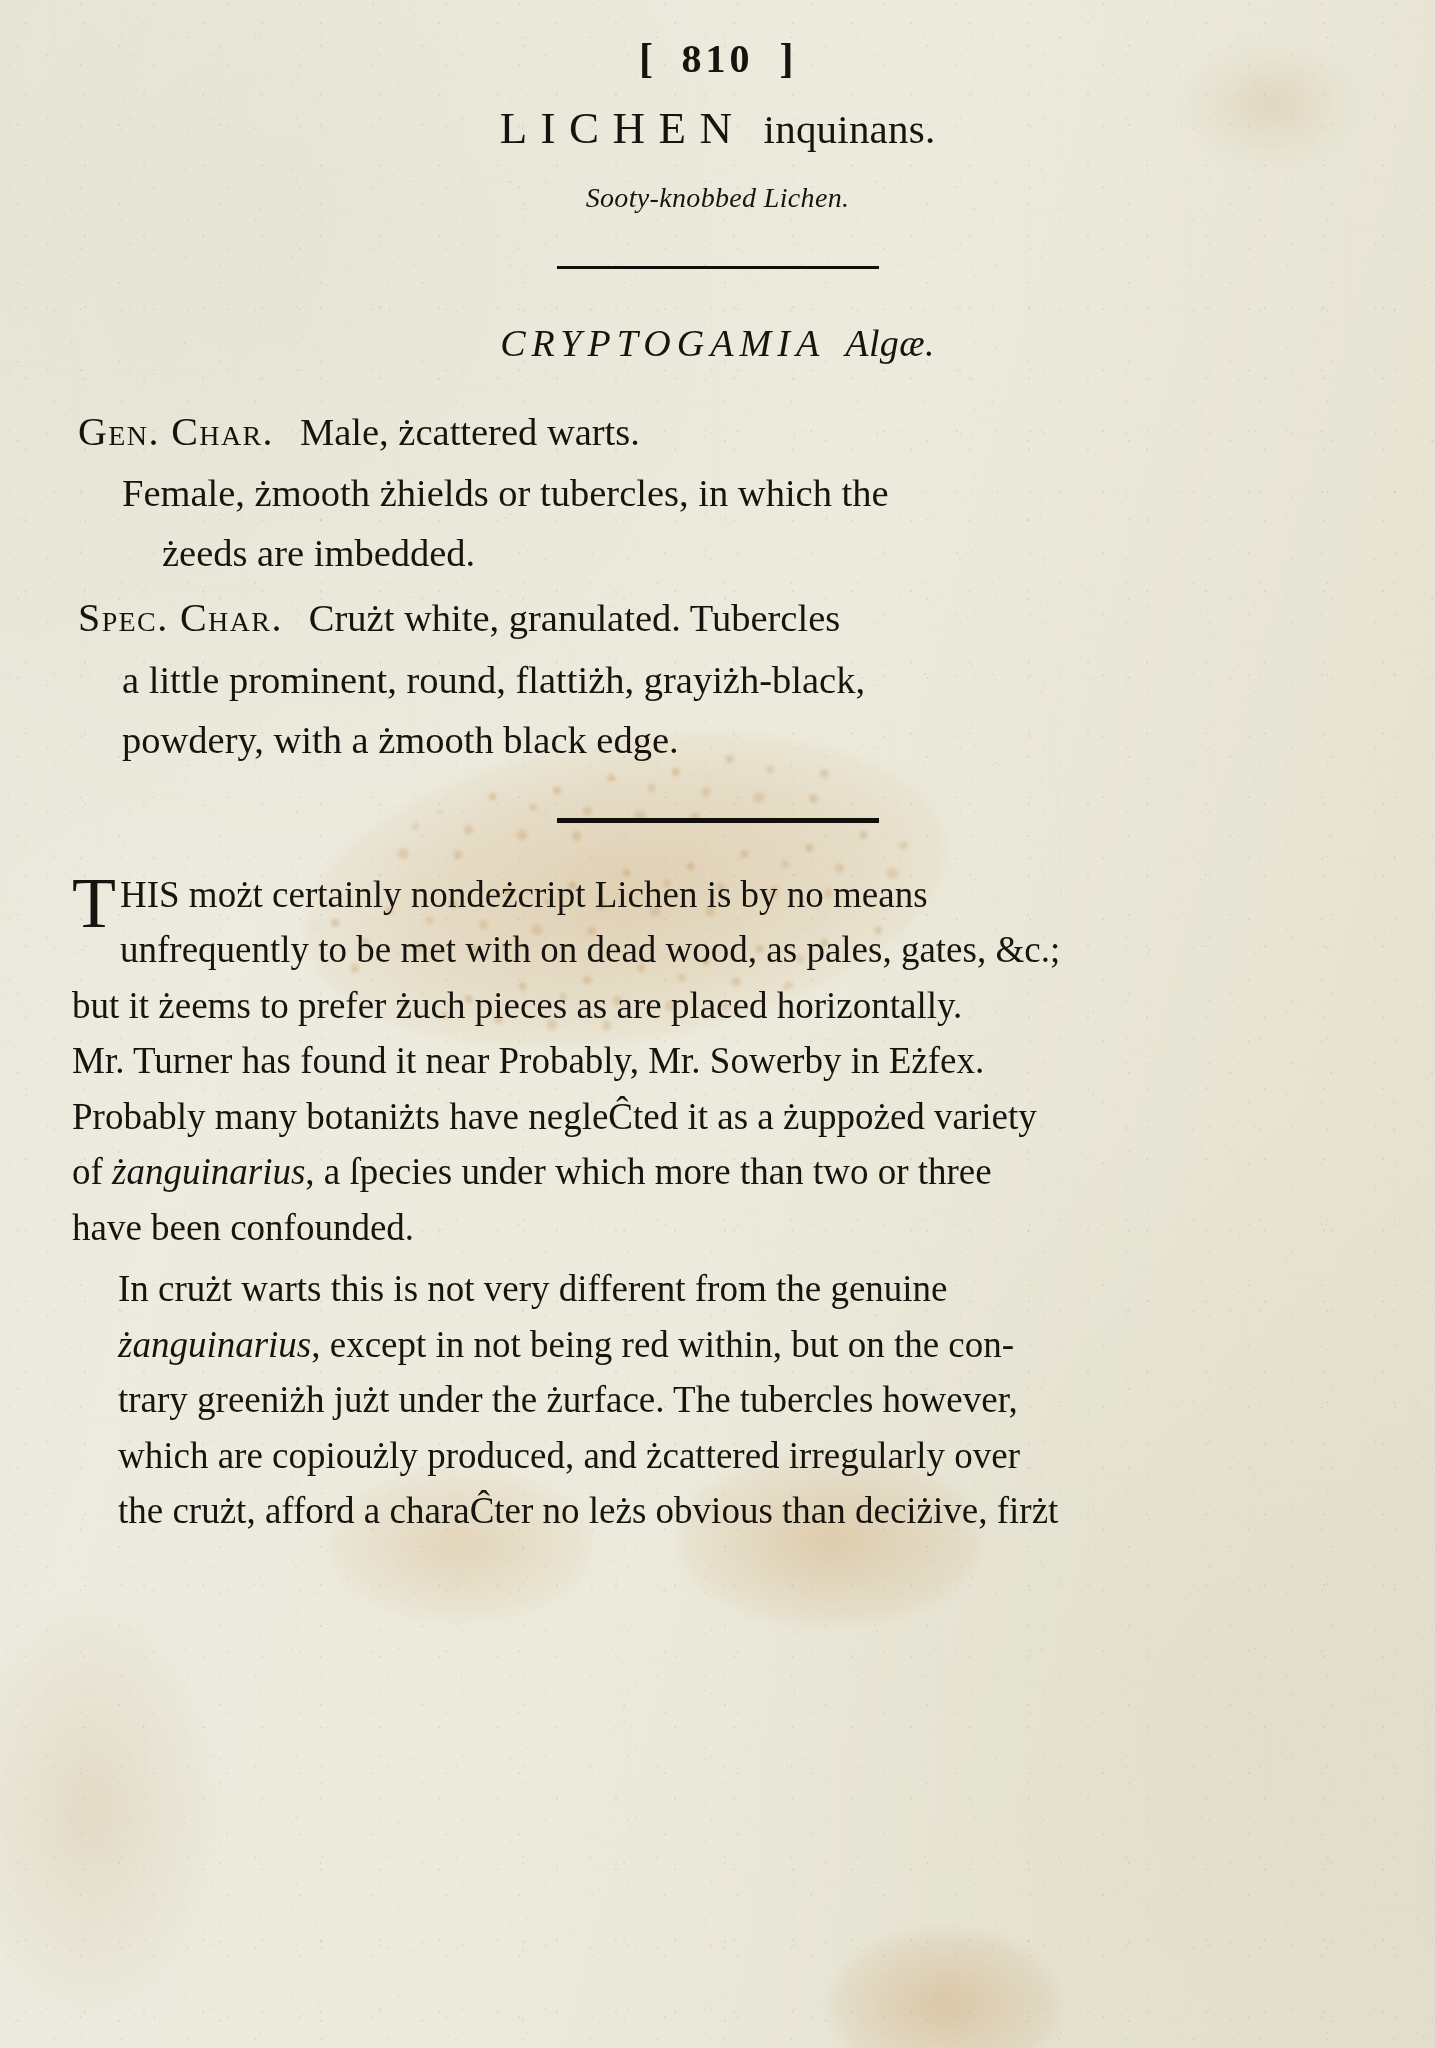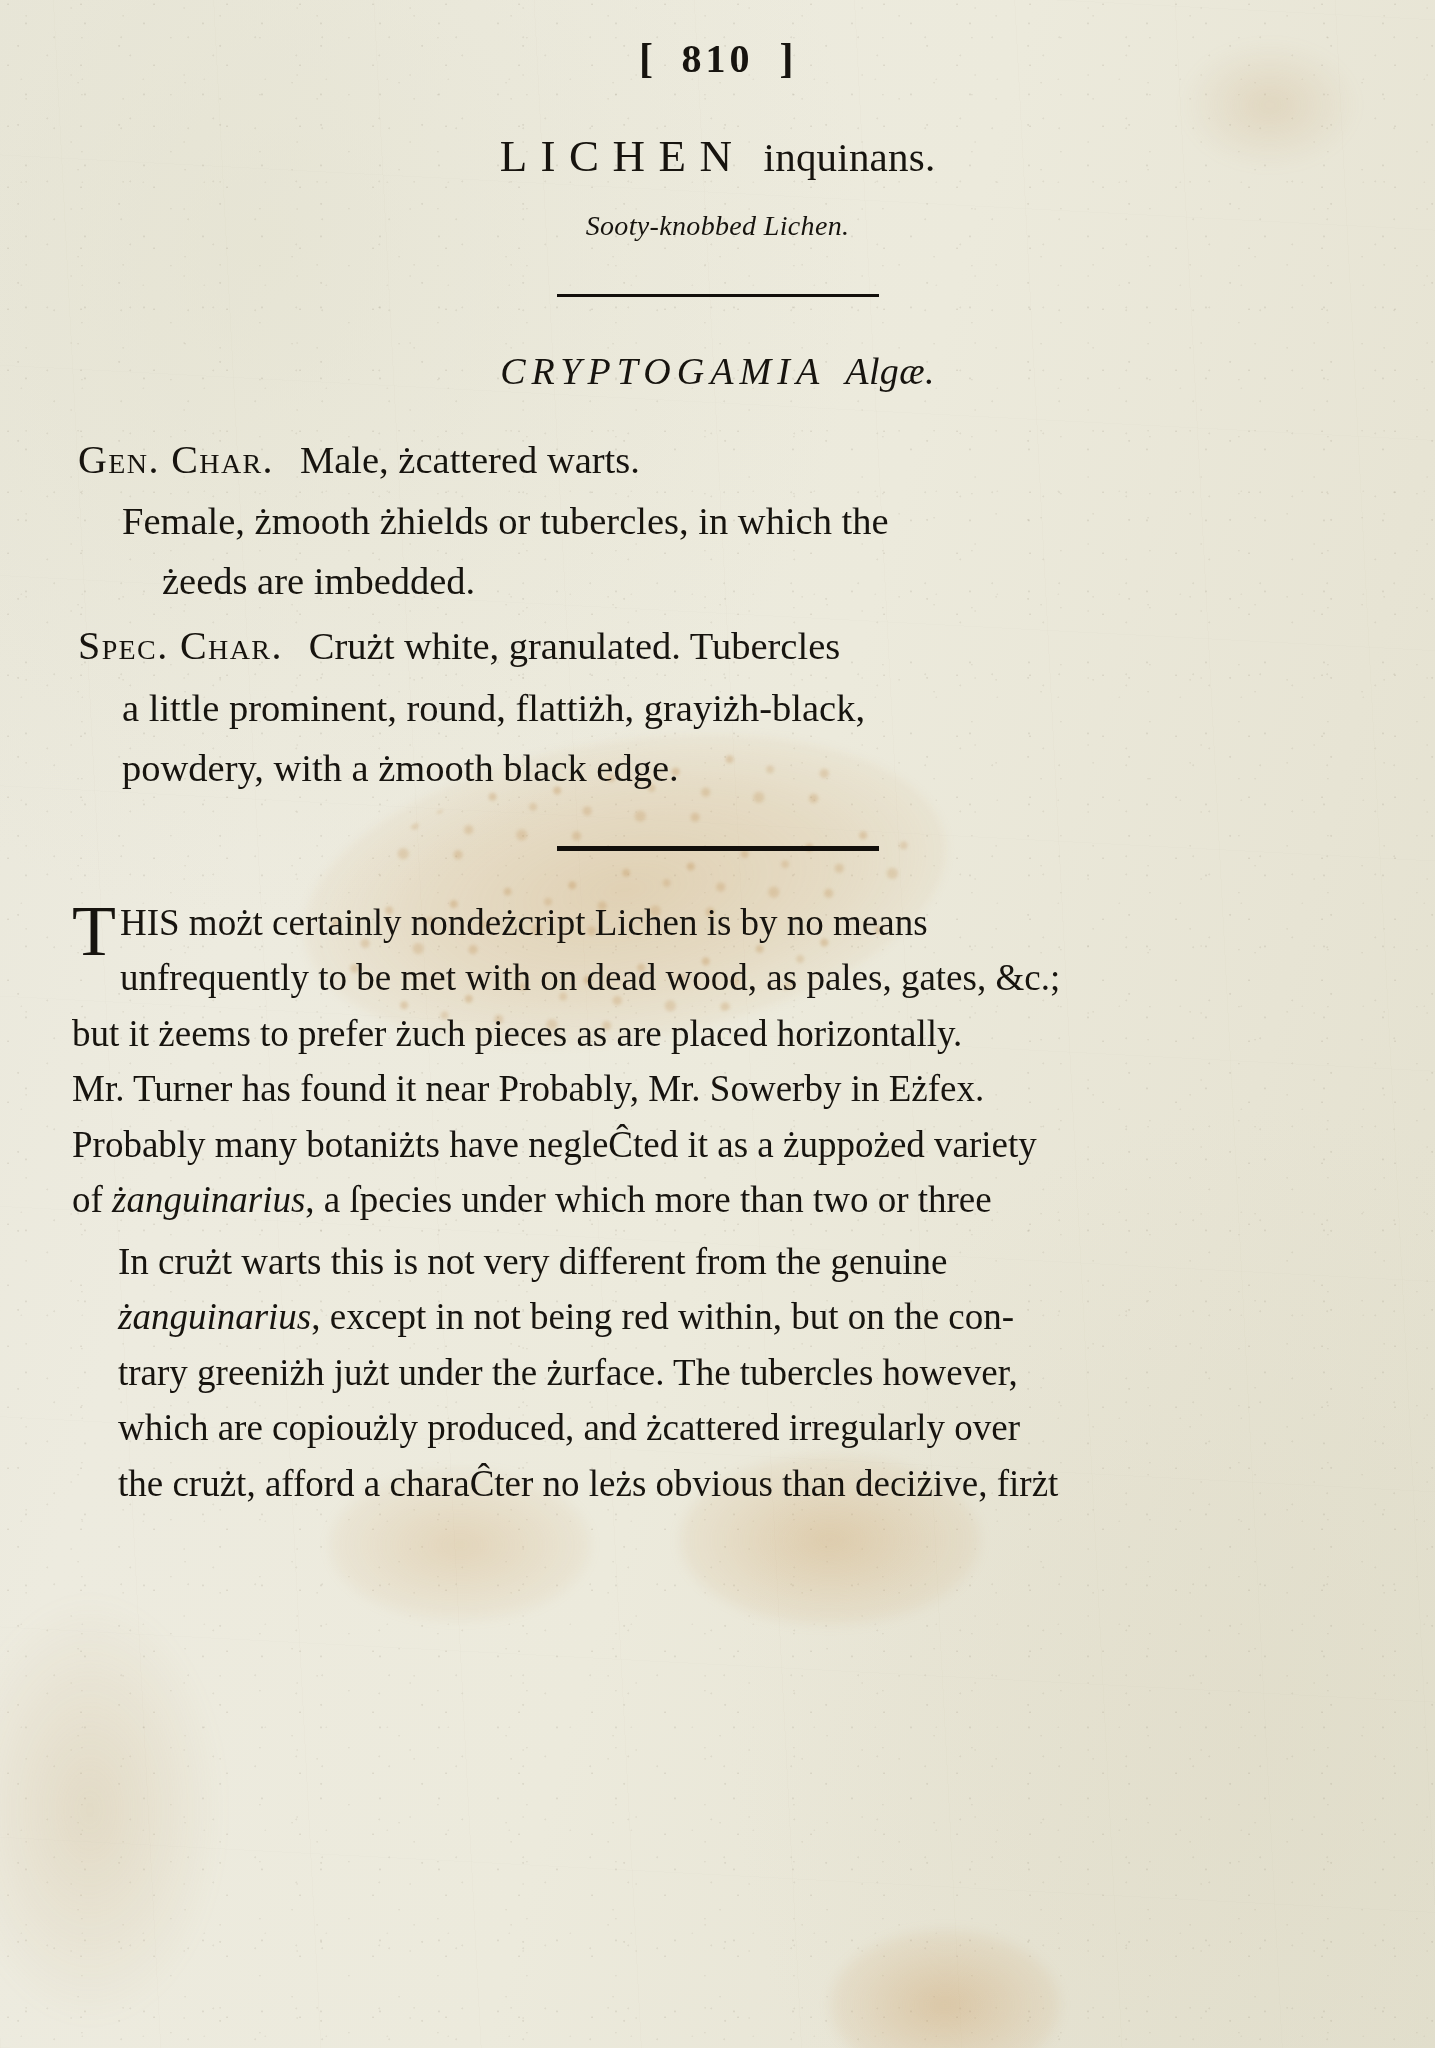--- a/index.html
+++ b/index.html
@@ -74,21 +74,21 @@
     padding-top: 34px;
     font-family: "Liberation Serif", "DejaVu Serif", serif;
     font-weight: bold;
   }
   .folio .br { display: inline-block; padding: 0 26px; font-size: 42px; }
   .folio .num { letter-spacing: 0.10em; }
 
   
   .species-line {
     text-align: center;
-    margin-top: 48px;
+    margin-top: 20px;
     font-size: 43px;
     white-space: nowrap;
   }
   .genus {
     letter-spacing: 0.30em;
     font-size: 45px;
   }
   .epithet {
     font-size: 41px;
     letter-spacing: 0.005em;
@@ -243,20 +243,21 @@
     <div class="body">
 
       <p>
         <span class="dropcap">T</span>
         <span class="ln">HIS możt certainly nondeżcript Lichen is  by  no means</span>
         <span class="ln">unfrequently to be met with on dead wood, as pales, gates, &amp;c.;</span>
         <span class="ln">but  it  żeems  to  prefer  żuch  pieces  as  are  placed horizontally.</span>
         <span class="ln">Mr. Turner has found it near Probably,  Mr. Sowerby in Eżfex.</span>
         <span class="ln">Probably many botaniżts have negleĈted it as a żuppożed variety</span>
         <span class="ln">of <span class="it">żanguinarius</span>, a ſpecies under which more than two or three</span>
+        <span class="ln">have been confounded.</span>
       </p>
 
       <p class="follow">
         <span class="ln">In  crużt  warts  this  is  not very different from the genuine</span>
         <span class="ln"><span class="it">żanguinarius</span>, except in not being red within, but on the con-</span>
         <span class="ln">trary greeniżh jużt under the żurface.   The tubercles however,</span>
         <span class="ln">which are copioużly produced,  and  żcattered  irregularly  over</span>
         <span class="ln">the crużt,  afford a charaĈter no leżs obvious than deciżive, firżt</span>
       </p>
 

